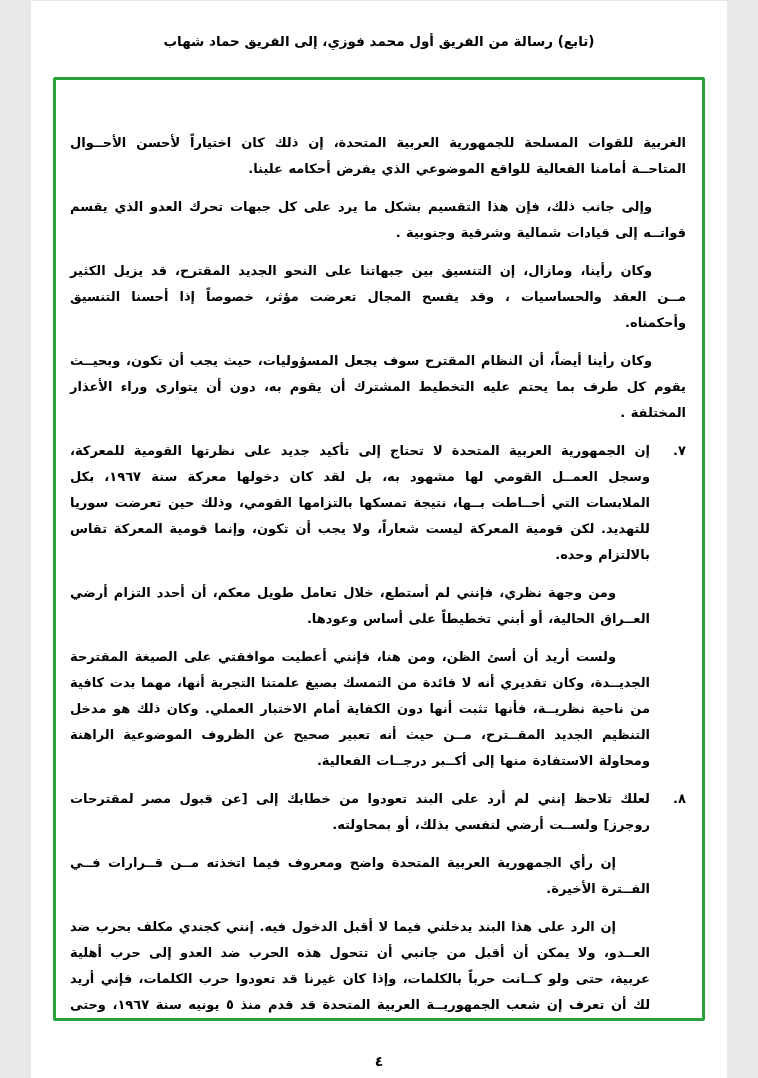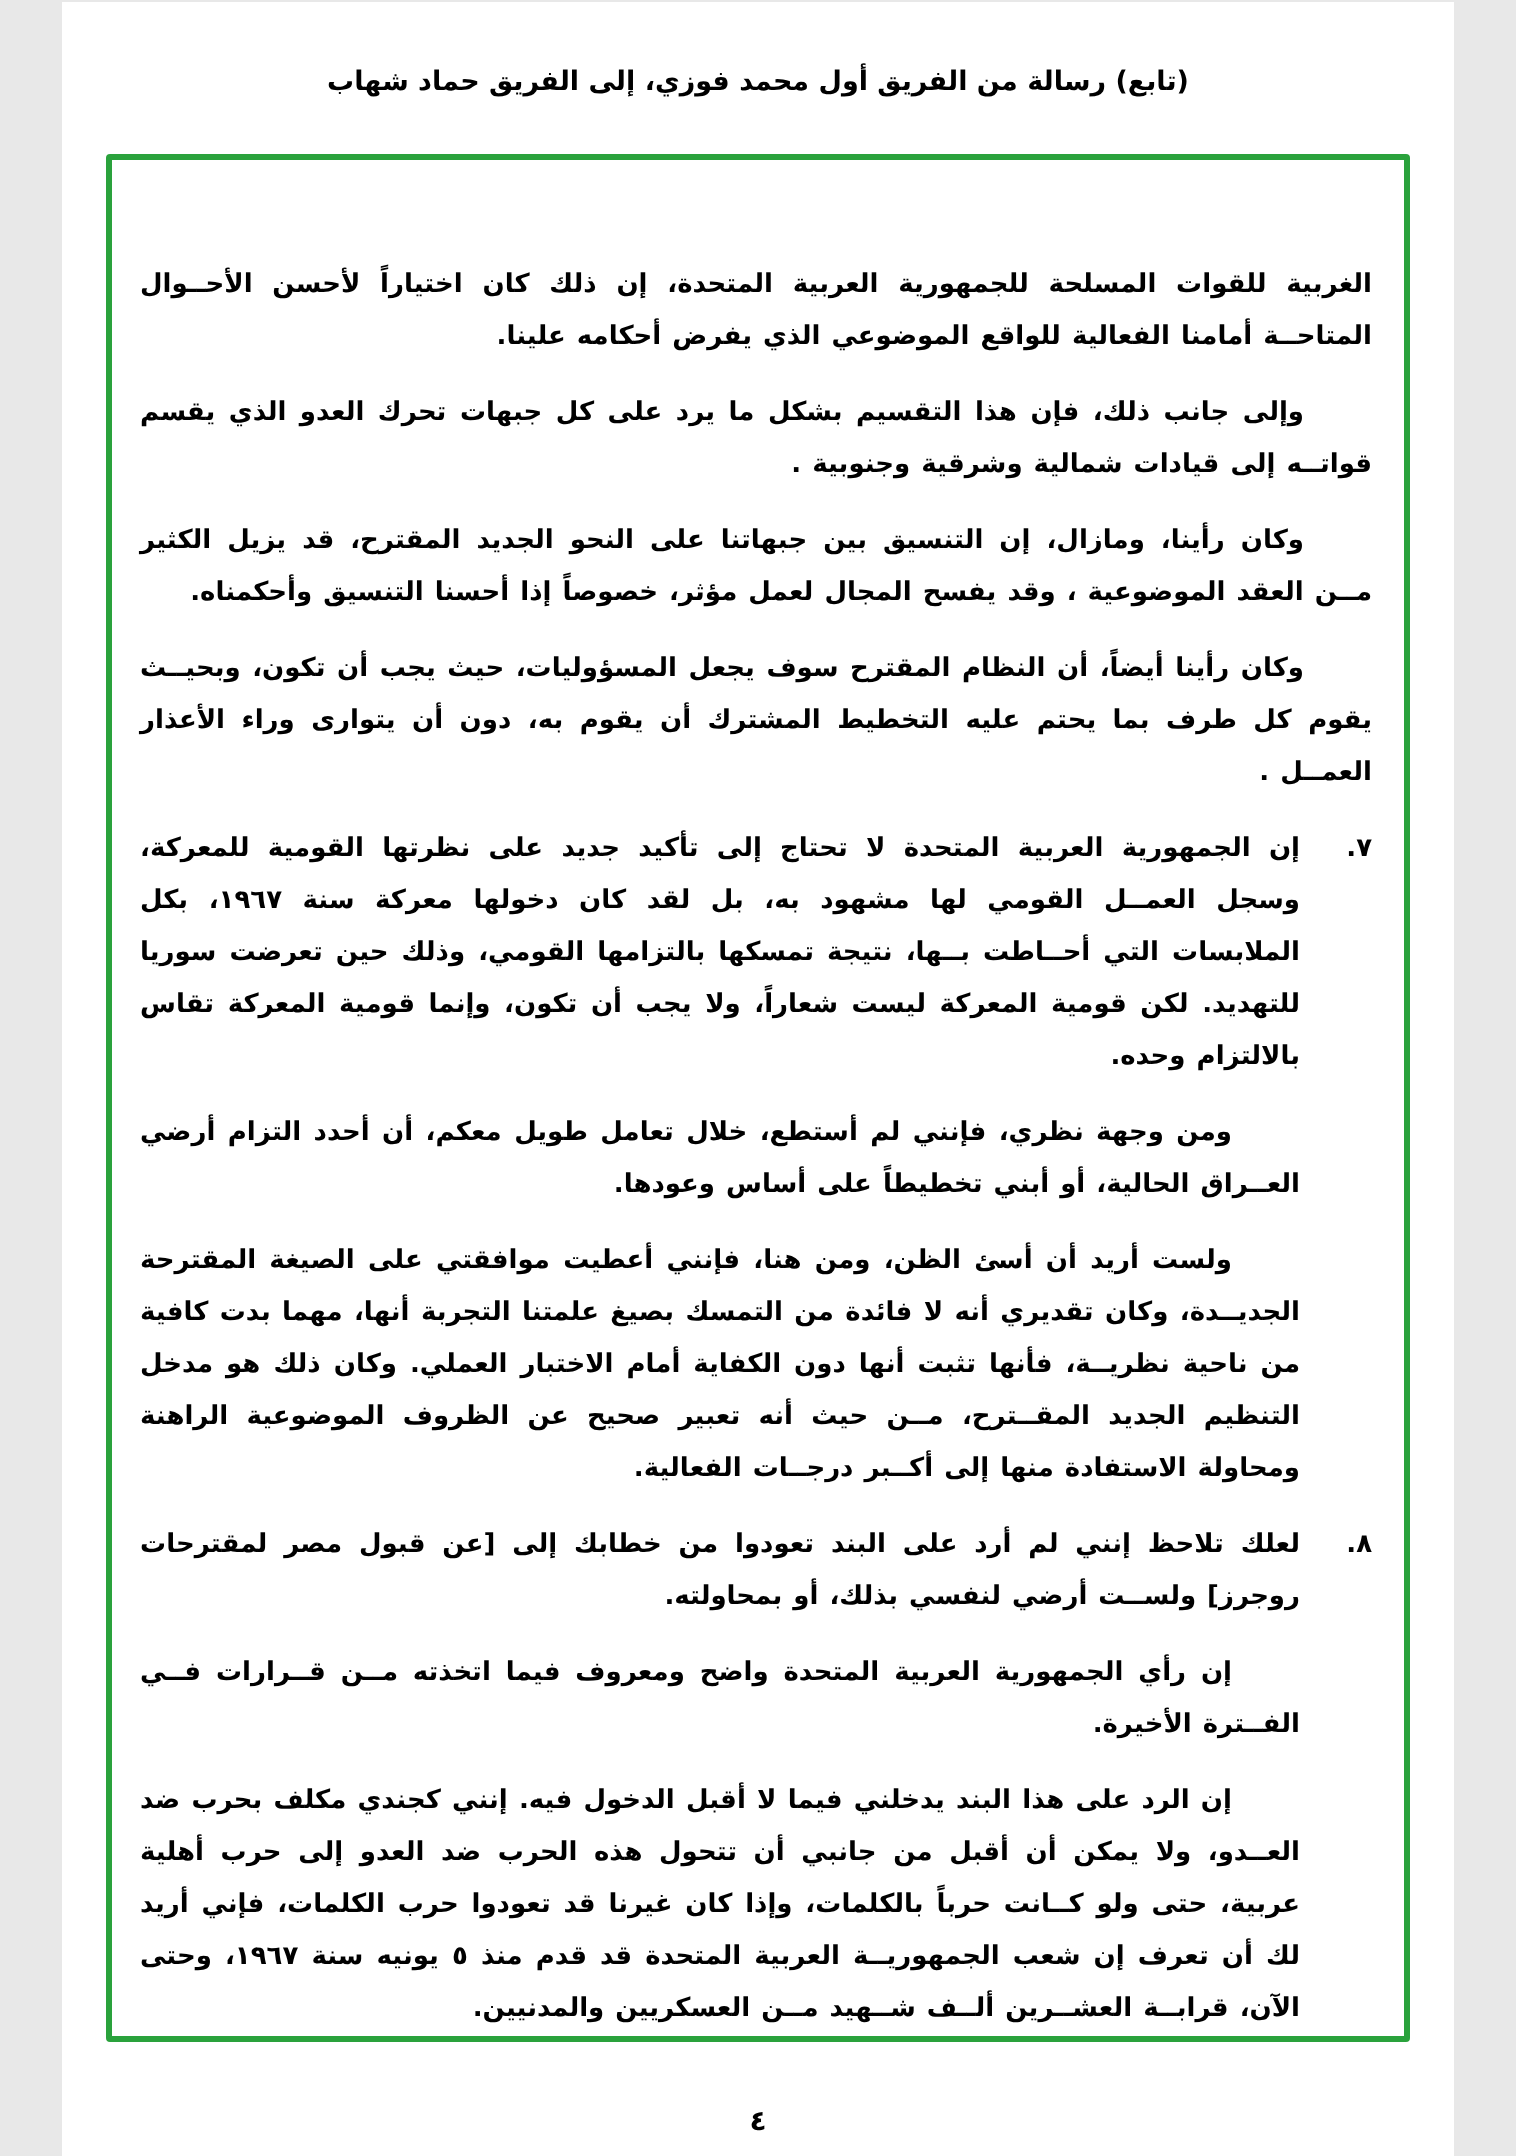--- a/index.html
+++ b/index.html
@@ -75,23 +75,23 @@
 
   <div class="header-title">(تابع) رسالة من الفريق أول محمد فوزي، إلى الفريق حماد شهاب</div>
 
   <div class="frame">
     <div class="content">
 
       <p class="para no-indent">الغربية للقوات المسلحة للجمهورية العربية المتحدة، إن ذلك كان اختياراً لأحسن الأحــوال المتاحــة أمامنا الفعالية للواقع الموضوعي الذي يفرض أحكامه علينا.</p>
 
       <p class="para">وإلى جانب ذلك، فإن هذا التقسيم بشكل ما يرد على كل جبهات تحرك العدو الذي يقسم قواتــه إلى قيادات شمالية وشرقية وجنوبية .</p>
 
-      <p class="para">وكان رأينا، ومازال، إن التنسيق بين جبهاتنا على النحو الجديد المقترح، قد يزيل الكثير مــن العقد الموضوعية ، وقد يفسح المجال لعمل مؤثر، خصوصاً إذا أحسنا التنسيق وأحكمناه.</p>
+      <p class="para">وكان رأينا، ومازال، إن التنسيق بين جبهاتنا على النحو الجديد المقترح، قد يزيل الكثير مــن العقد والحساسيات ، وقد يفسح المجال تعرضت مؤثر، خصوصاً إذا أحسنا التنسيق وأحكمناه.</p>
 
-      <p class="para">وكان رأينا أيضاً، أن النظام المقترح سوف يجعل المسؤوليات، حيث يجب أن تكون، وبحيــث يقوم كل طرف بما يحتم عليه التخطيط المشترك أن يقوم به، دون أن يتوارى وراء الأعذار العمــل .</p>
+      <p class="para">وكان رأينا أيضاً، أن النظام المقترح سوف يجعل المسؤوليات، حيث يجب أن تكون، وبحيــث يقوم كل طرف بما يحتم عليه التخطيط المشترك أن يقوم به، دون أن يتوارى وراء الأعذار المختلفة .</p>
 
       <div class="item">
         <div class="item-number">٧.</div>
         <div class="item-body">
           <p class="para no-indent">إن الجمهورية العربية المتحدة لا تحتاج إلى تأكيد جديد على نظرتها القومية للمعركة، وسجل العمــل القومي لها مشهود به، بل لقد كان دخولها معركة سنة ١٩٦٧، بكل الملابسات التي أحــاطت بــها، نتيجة تمسكها بالتزامها القومي، وذلك حين تعرضت سوريا للتهديد. لكن قومية المعركة ليست شعاراً، ولا يجب أن تكون، وإنما قومية المعركة تقاس بالالتزام وحده.</p>
           <p class="para">ومن وجهة نظري، فإنني لم أستطع، خلال تعامل طويل معكم، أن أحدد التزام أرضي العــراق الحالية، أو أبني تخطيطاً على أساس وعودها.</p>
           <p class="para">ولست أريد أن أسئ الظن، ومن هنا، فإنني أعطيت موافقتي على الصيغة المقترحة الجديــدة، وكان تقديري أنه لا فائدة من التمسك بصيغ علمتنا التجربة أنها، مهما بدت كافية من ناحية نظريــة، فأنها تثبت أنها دون الكفاية أمام الاختبار العملي. وكان ذلك هو مدخل التنظيم الجديد المقــترح، مــن حيث أنه تعبير صحيح عن الظروف الموضوعية الراهنة ومحاولة الاستفادة منها إلى أكــبر درجــات الفعالية.</p>
         </div>
       </div>
 

